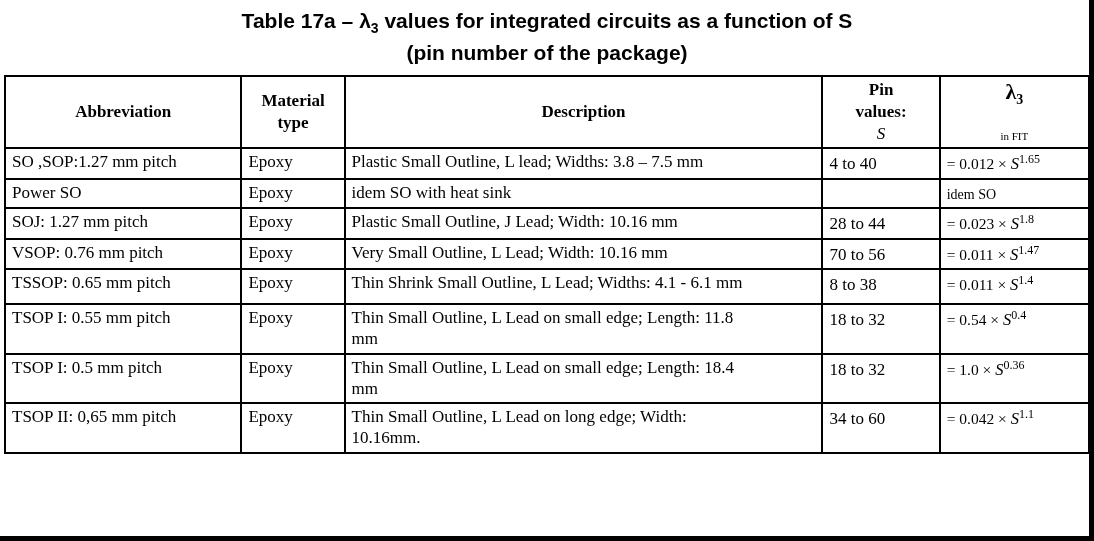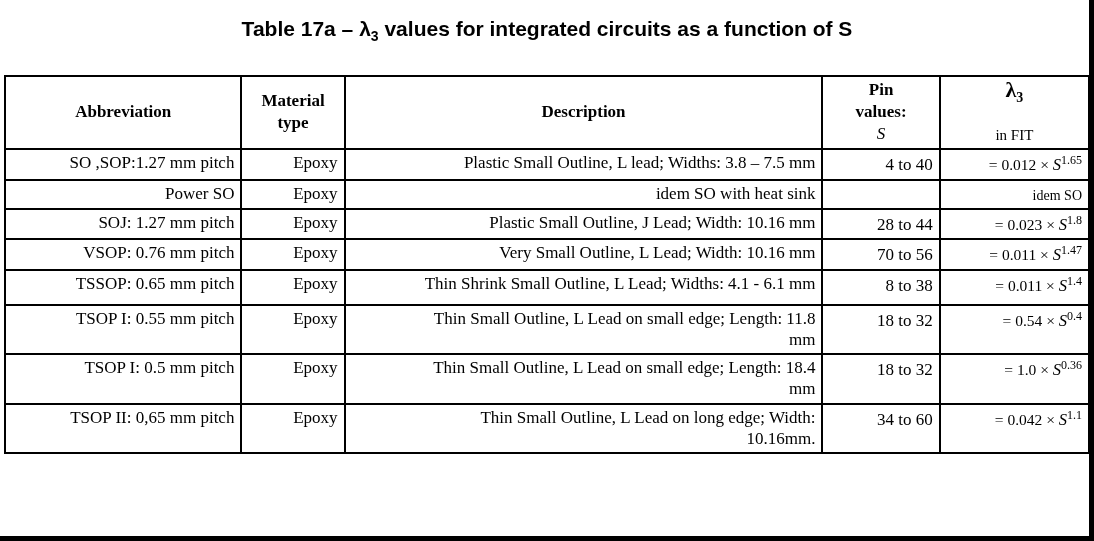--- a/index.html
+++ b/index.html
@@ -1,60 +1,61 @@
 <!DOCTYPE html>
 <html><head>
 <meta charset="utf-8">
 <style>
   html,body{margin:0;padding:0}
   body{
     width:1094px;height:541px;background:#ffffff;overflow:hidden;position:relative;
     font-family:"Liberation Serif",serif;color:#000;
   }
   .title-block{
-    text-align:center;padding-top:14px;
+    text-align:center;padding-top:6px;
     font-family:"Liberation Sans",sans-serif;font-weight:bold;font-size:21px;line-height:1.45;
   }
   .title-block sub{font-size:14px}
   table.ic-table{
     position:absolute;left:4px;top:75px;width:1086px;
     border-collapse:collapse;table-layout:fixed;
   }
   th,td{border:2px solid #000;overflow:hidden}
   th{
     font-size:17px;font-weight:bold;text-align:center;vertical-align:middle;
     padding:2px 4px;line-height:1.3;
   }
   thead tr{height:69px}
   td{font-size:17px;vertical-align:top;padding:3px 6px;line-height:1.22}
   tbody tr:nth-child(-n+10){height:49px}
   tbody tr:nth-child(-n+6){height:35px}
   tbody tr:nth-child(-n+4){height:30px}
   tbody tr:nth-child(-n+2){height:28px}
   tbody tr:nth-child(7),tbody tr:nth-child(8){height:48px}
-  .c-abbr,.c-mat,.c-desc{text-align:right}
-  .c-pin,.c-formula{text-align:right;padding-top:5px}
+  .c-abbr,.c-mat,.c-desc{text-align:left}
+  .c-pin,.c-formula{text-align:left;padding-top:5px}
   .c-desc span.line{display:block;white-space:nowrap}
   .c-abbr,.c-mat{white-space:nowrap}
   .c-formula{font-size:15.5px}
   .c-formula i{font-family:"Liberation Serif",serif;font-size:16.5px}
   .c-formula sup{font-size:12px;vertical-align:6px;line-height:0}
   .c-formula .idem{font-size:14px}
   .pin-var{font-style:italic;font-weight:normal;font-size:17px}
   .lambda-head{font-size:22px;line-height:1}
   .lambda-head sub{font-size:14px}
-  .lambda-unit{font-weight:normal;font-size:15px;margin-top:21px}
+  .lambda-unit{font-weight:normal;font-size:11px;margin-top:21px}
   .edge-right{position:absolute;top:0;right:0;width:5px;height:541px;background:#000}
   .edge-bottom{position:absolute;left:0;bottom:0;width:1094px;height:5px;background:#000}
 </style>
 </head>
 <body>
 
 <div class="title-block">
   <div class="title-line1"><span>Table 17a – </span><span><span>λ</span><sub>3</sub></span><span> values for integrated circuits as a function of S</span></div>
+  <div class="title-line2">(pin number of the package)</div>
 </div>
 
 <table class="ic-table">
   <colgroup>
     <col style="width:236px">
       <col style="width:103px">
       <col style="width:477px">
       <col style="width:117px">
       <col style="width:149px">
   </colgroup>

